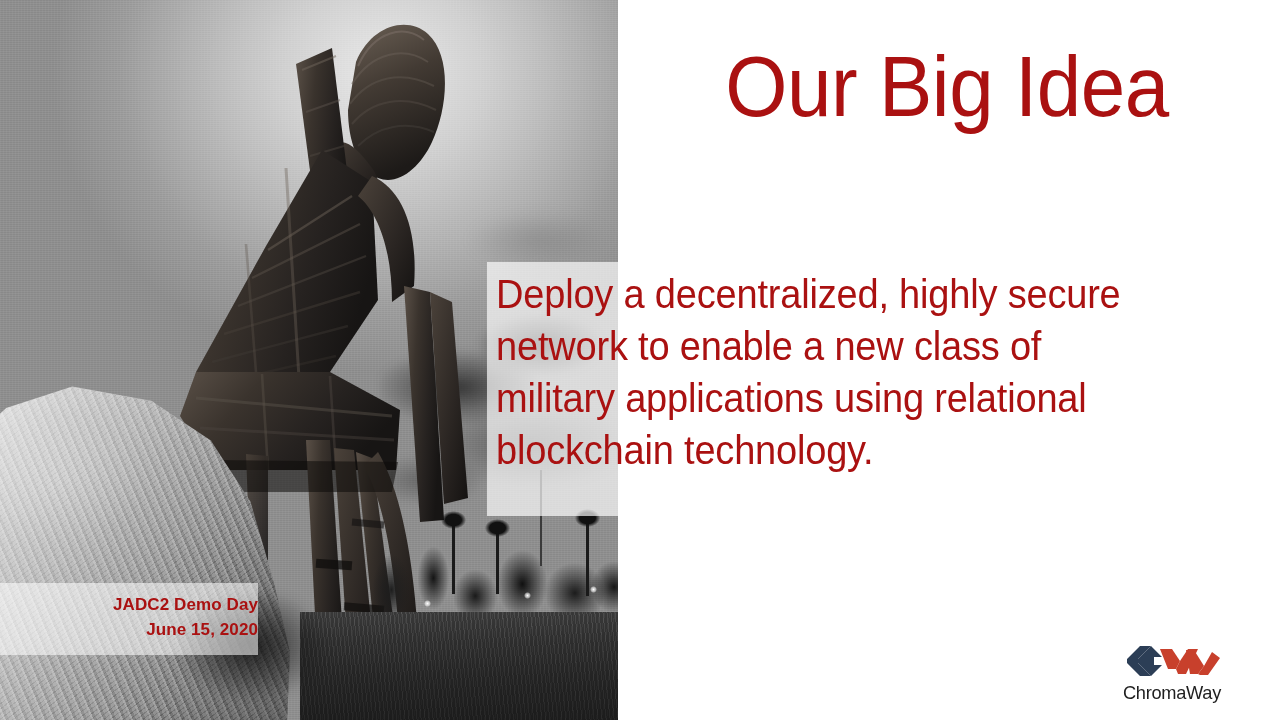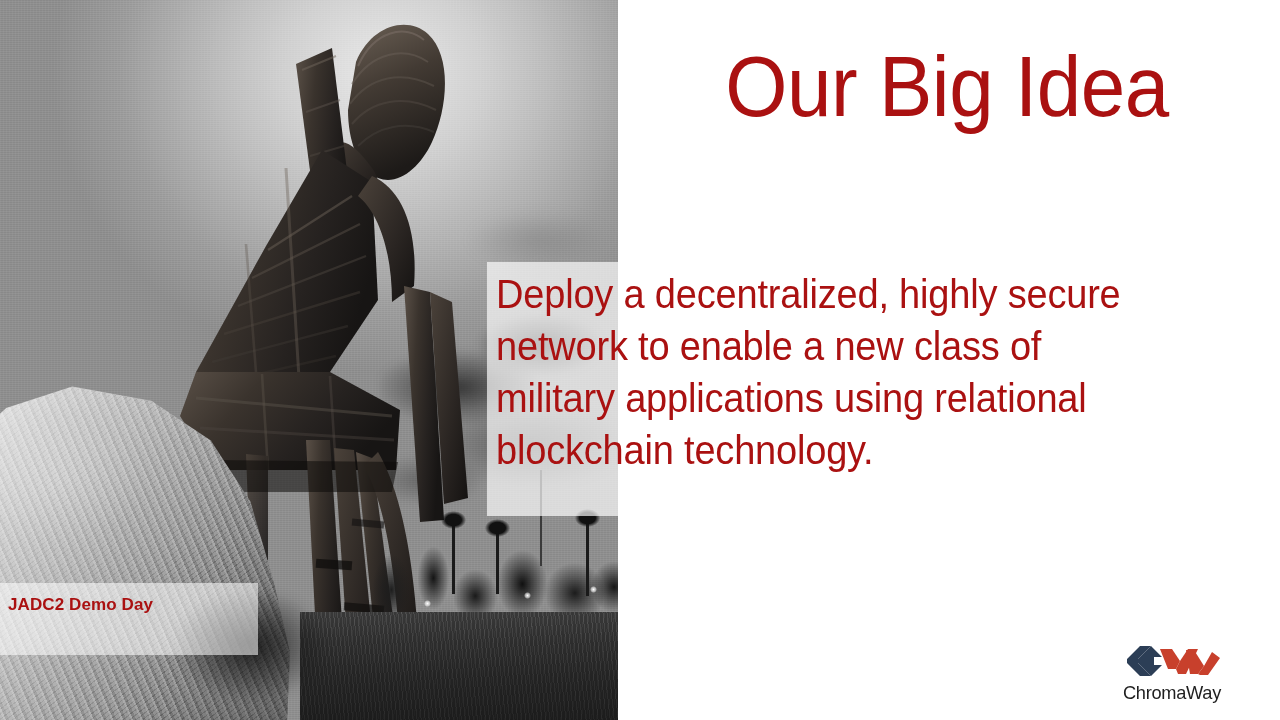--- a/index.html
+++ b/index.html
@@ -178,21 +178,21 @@
     position: absolute;
     left: 8px; top: 592px;
     width: 250px;
     color: #aa1111;
     font-family: "Liberation Sans", sans-serif;
     font-weight: bold;
     font-size: 17px;
     line-height: 25px;
     letter-spacing: .1px;
   }
-  #footer-text div { white-space: nowrap; }
+  #footer-text div { white-space: nowrap; text-align: right; }
 
   
   #right-panel {
     position: absolute;
     left: 618px; top: 0;
     width: 662px; height: 720px;
     background: #ffffff;
   }
 
   #slide-title {
@@ -363,20 +363,21 @@
 
   <div id="body-text">
     <div>Deploy a decentralized, highly secure</div>
     <div>network to enable a new class of</div>
     <div>military applications using relational</div>
     <div>blockchain technology.</div>
   </div>
 
   <div id="footer-text">
     <div>JADC2 Demo Day</div>
+    <div>June 15, 2020</div>
   </div>
 
   <div id="logo">
     <svg id="logo-mark" width="96" height="34" viewBox="0 0 96 34">
 
       <path d="M27 2 L38 13 L30 13 L30 21 L38 21 L27 32 L14 19 L14 15 Z" fill="#2c3e56"></path>
       <path d="M14 15 L14 19 L27 32 L16 32 L3 19 L3 15 L16 2 L27 2 Z" fill="#2c3e56"></path>
 
       <path d="M36 5 L48 5 L56 17 L52 25 L44 25 Z" fill="#c8402c"></path>
       <path d="M52 25 L56 17 L64 5 L74 5 L62 30 L54 30 Z" fill="#c8402c"></path>

